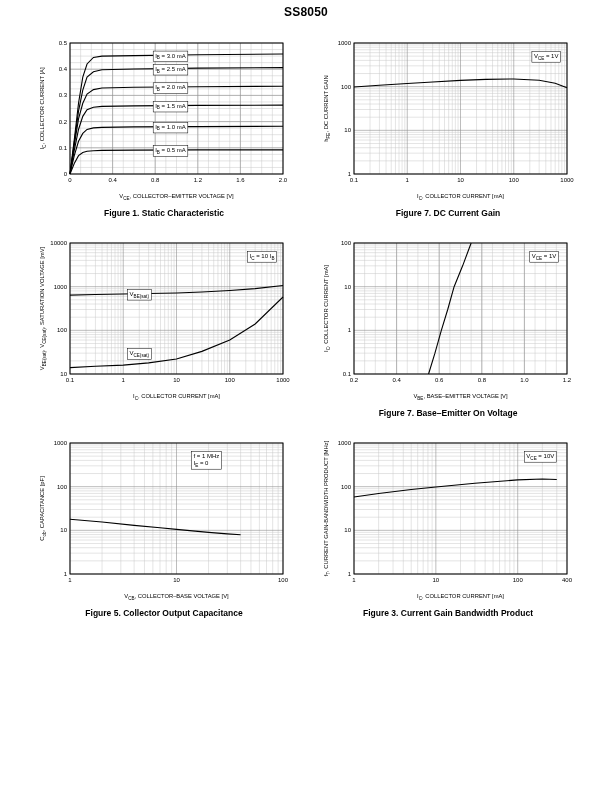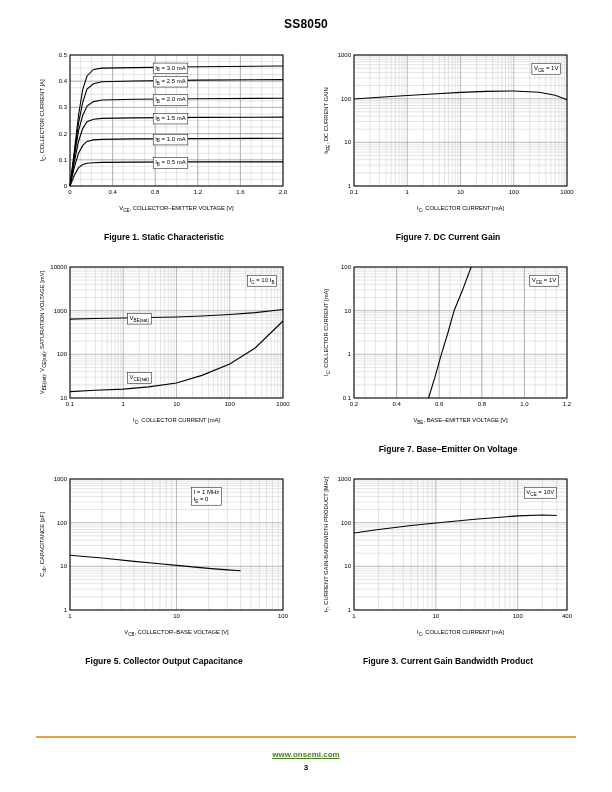--- a/index.html
+++ b/index.html
@@ -3,29 +3,29 @@
 <meta charset="utf-8">
 <style>
   * { margin:0; padding:0; box-sizing:border-box; }
   html,body { background:#ffffff; }
   .page {
     width:612px; height:792px; margin:0 auto; position:relative;
     background:#ffffff; color:#000;
     font-family:"Liberation Sans", sans-serif;
     overflow:hidden;
   }
-  .part-number { padding-top:17px; text-align:center; font-size:12px; font-weight:bold; letter-spacing:.2px; }
+  .part-number { padding-top:5px; text-align:center; font-size:12px; font-weight:bold; letter-spacing:.2px; }
   .section-title { margin-top:15px; text-align:center; font-size:10.5px; font-weight:bold; letter-spacing:.2px; }
   .charts-grid {
     display:grid; grid-template-columns:256px 256px;
     column-gap:28px; row-gap:16px;
     justify-content:center; margin-top:16px;
   }
   .fig { display:flex; flex-direction:column; align-items:center; }
-  .caption { font-weight:bold; font-size:8.5px; text-align:center; max-width:238px; margin-top:17px; line-height:1.3; }
+  .caption { font-weight:bold; font-size:8.5px; text-align:center; max-width:238px; margin-top:5px; line-height:1.3; }
   svg text { font-family:"Liberation Sans", sans-serif; fill:#000; }
   .footer { position:absolute; left:36px; right:36px; bottom:20px; text-align:center; }
   .footer-rule { height:2px; background:#e8a33c; margin-bottom:5px; }
   .footer-link { font-size:8px; font-weight:bold; text-decoration:underline; color:#4b7d20; display:inline-block; cursor:pointer; }
   .footer-page { font-size:8px; font-weight:bold; margin-top:2px; color:#000; }
 </style>
 </head>
 <body>
 
 <div class="page">
@@ -509,18 +509,13 @@
           <text x="31" y="10" text-anchor="end" font-size="6">1000</text>
           <text x="140.5" y="163" text-anchor="middle" font-size="5.8"><tspan>I</tspan><tspan font-size="4.6" dy="1.6">C</tspan><tspan dy="-1.6">, COLLECTOR CURRENT [mA]</tspan></text>
           <text transform="rotate(-90)" x="-73.5" y="8" text-anchor="middle" font-size="5.8"><tspan>f</tspan><tspan font-size="4.6" dy="1.6">T</tspan><tspan dy="-1.6">, CURRENT GAIN-BANDWIDTH PRODUCT [MHz]</tspan></text>
           <rect x="204.29812622070312" y="16.600000381469727" width="31.921875" height="10.600000381469727" fill="#fff" stroke="#000" stroke-width="0.5"></rect>
           <text x="234.22" y="23.1" text-anchor="end" font-size="6"><tspan>V</tspan><tspan font-size="4.6" dy="1.6">CE</tspan><tspan dy="-1.6"> = 10V</tspan></text>
         </svg>
       <figcaption class="caption">Figure 3. Current Gain Bandwidth Product</figcaption>
     </figure>
   </div>
 
-  <div class="footer">
-    <div class="footer-rule" style="background: rgb(232, 163, 60);"></div>
-    <a class="footer-link" style="color: rgb(75, 125, 32);">www.onsemi.com</a>
-    <div class="footer-page">3</div>
-  </div>
 </div>
 
 </body></html>

